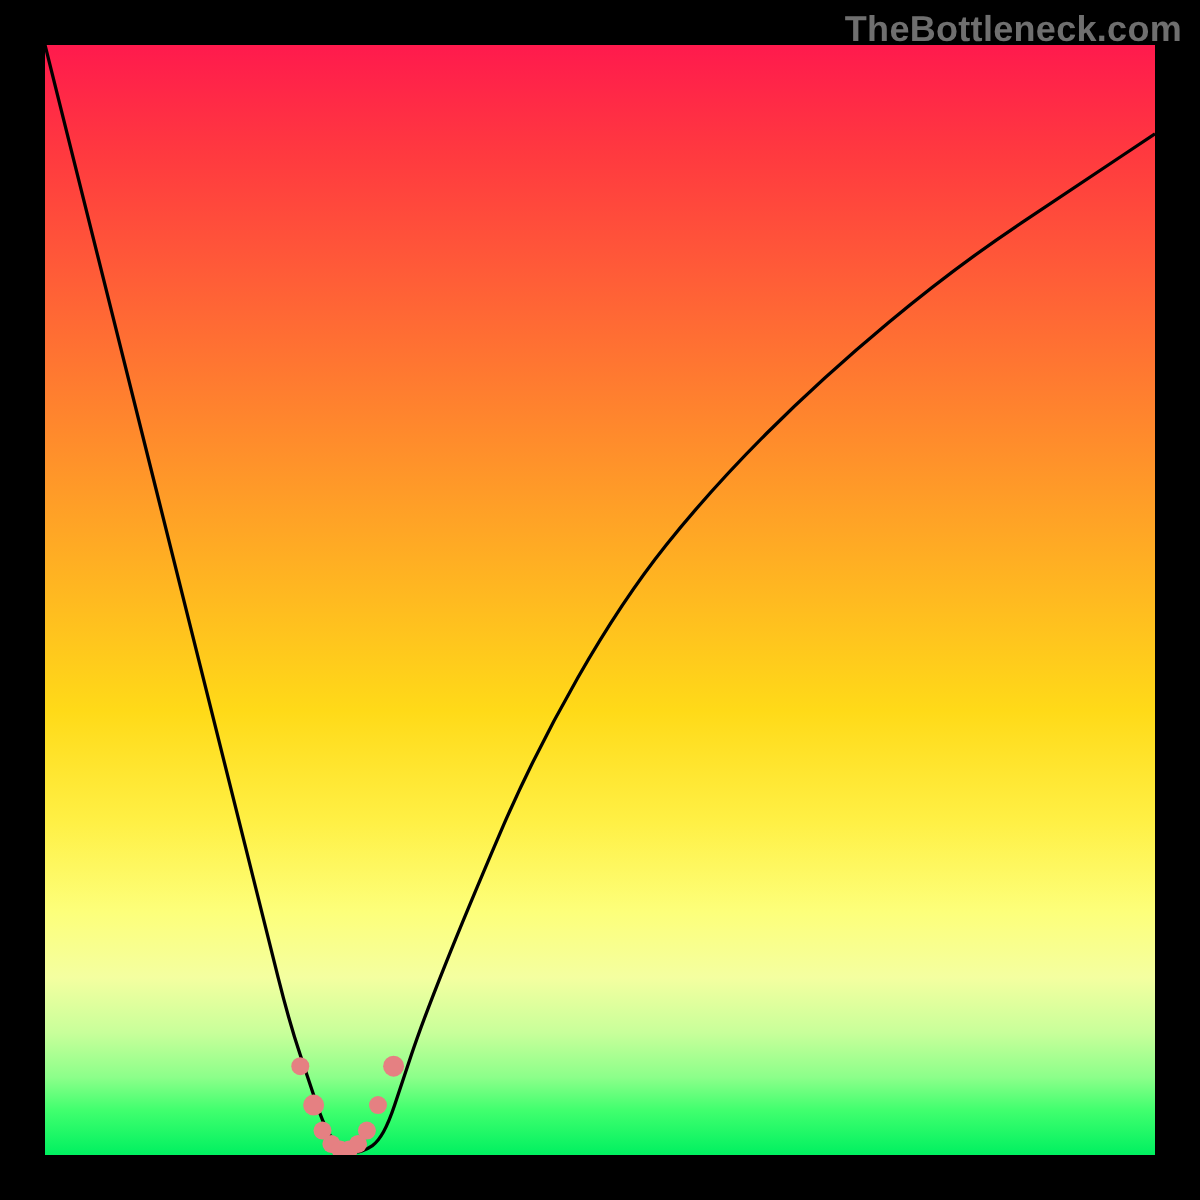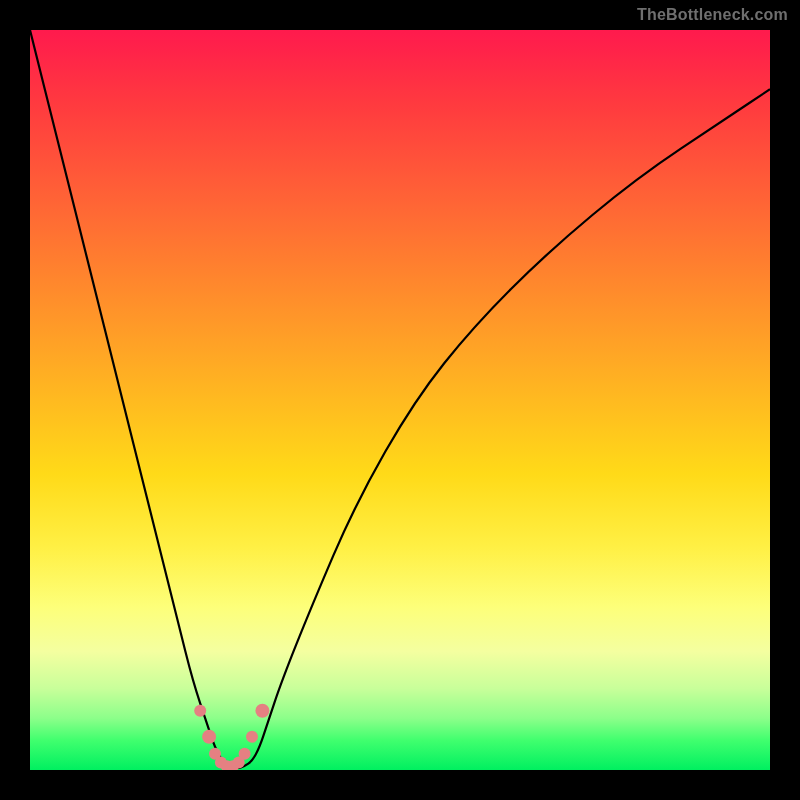--- a/index.html
+++ b/index.html
@@ -31,21 +31,21 @@
       #c8ff9a 89%,
       #8cff8a 93%,
       #40ff6e 96%,
       #00f060 100%);
   }
   .watermark {
     position: absolute;
     top: 6px;
     right: 12px;
     color: #6f6f6f;
-    font-size: 16px;
+    font-size: 24px;
     font-weight: 600;
     letter-spacing: 0.2px;
     user-select: none;
   }
   svg.curve {
     position: absolute;
     left: 0;
     top: 0;
     width: 740px;
     height: 740px;

